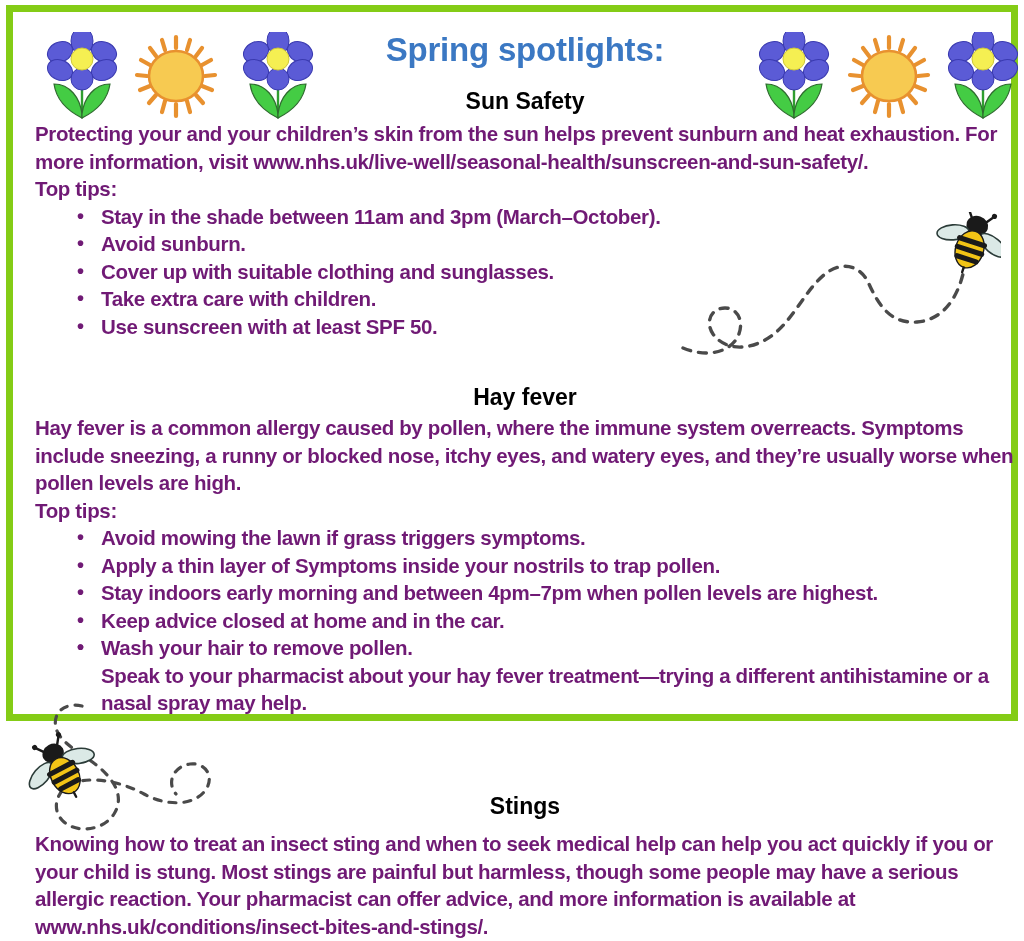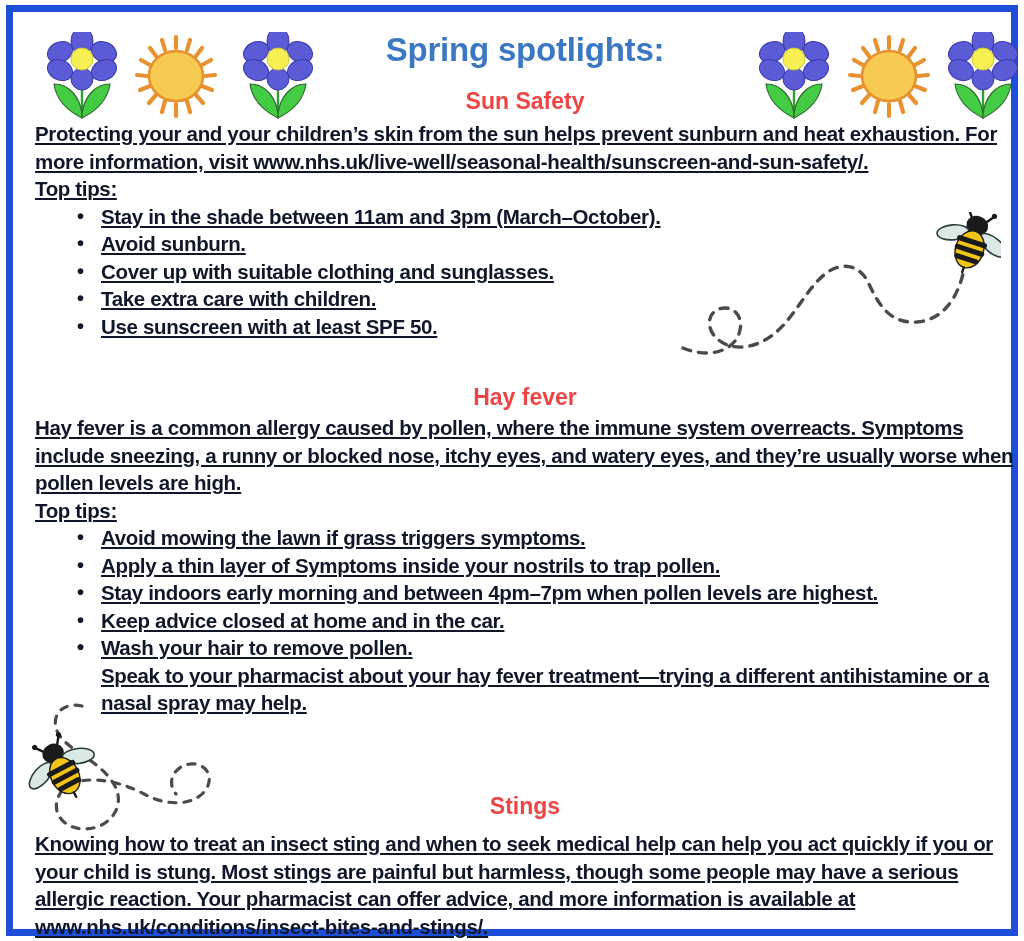--- a/index.html
+++ b/index.html
@@ -18,23 +18,23 @@
     width: 1024px;
     height: 941px;
     box-sizing: border-box;
     background: #ffffff;
   }
   .frame {
     position: absolute;
     left: 6px;
     top: 5px;
     width: 1012px;
-    height: 931px;
+    height: 716px;
     box-sizing: border-box;
-    border: 7px solid #1d4ed8;
+    border: 7px solid #84cc16;
     background: #ffffff;
   }
   .content {
     position: absolute;
     left: 13px;
     top: 12px;
     width: 998px;
     height: 917px;
     box-sizing: border-box;
   }
@@ -53,39 +53,38 @@
     font-size: 33px;
     font-weight: bold;
     color: #3b78c3;
     letter-spacing: -0.2px;
     line-height: 40px;
   }
   .section-head {
     text-align: center;
     font-size: 23px;
     font-weight: bold;
-    color: #ef4444;
+    color: #000000;
     line-height: 30px;
   }
   .head-sun {
     position: absolute;
     left: 0;
     top: 62px;
     width: 998px;
   }
 
   
   .body-text {
     font-family: "Liberation Sans", sans-serif;
     font-size: 20.5px;
     font-weight: bold;
-    color: #0f172a;
+    color: #701a75;
     line-height: 27.5px;
     letter-spacing: -0.35px;
-    text-decoration: underline;
   }
   .para { margin: 0; }
   ul.tips {
     list-style: none;
     margin: 0;
     padding: 0;
   }
   ul.tips li {
     position: relative;
     padding-left: 66px;

